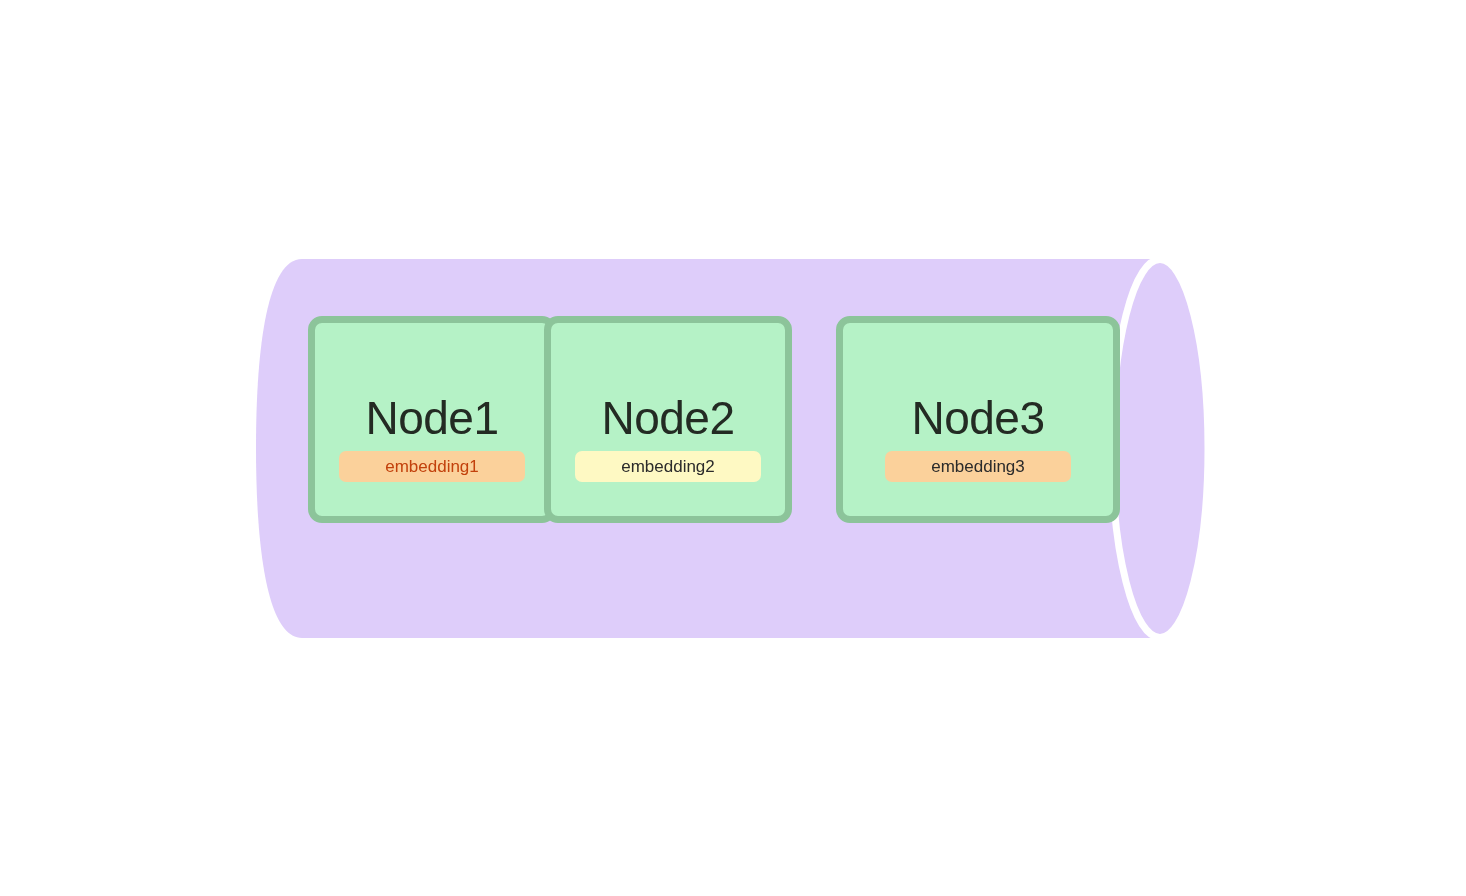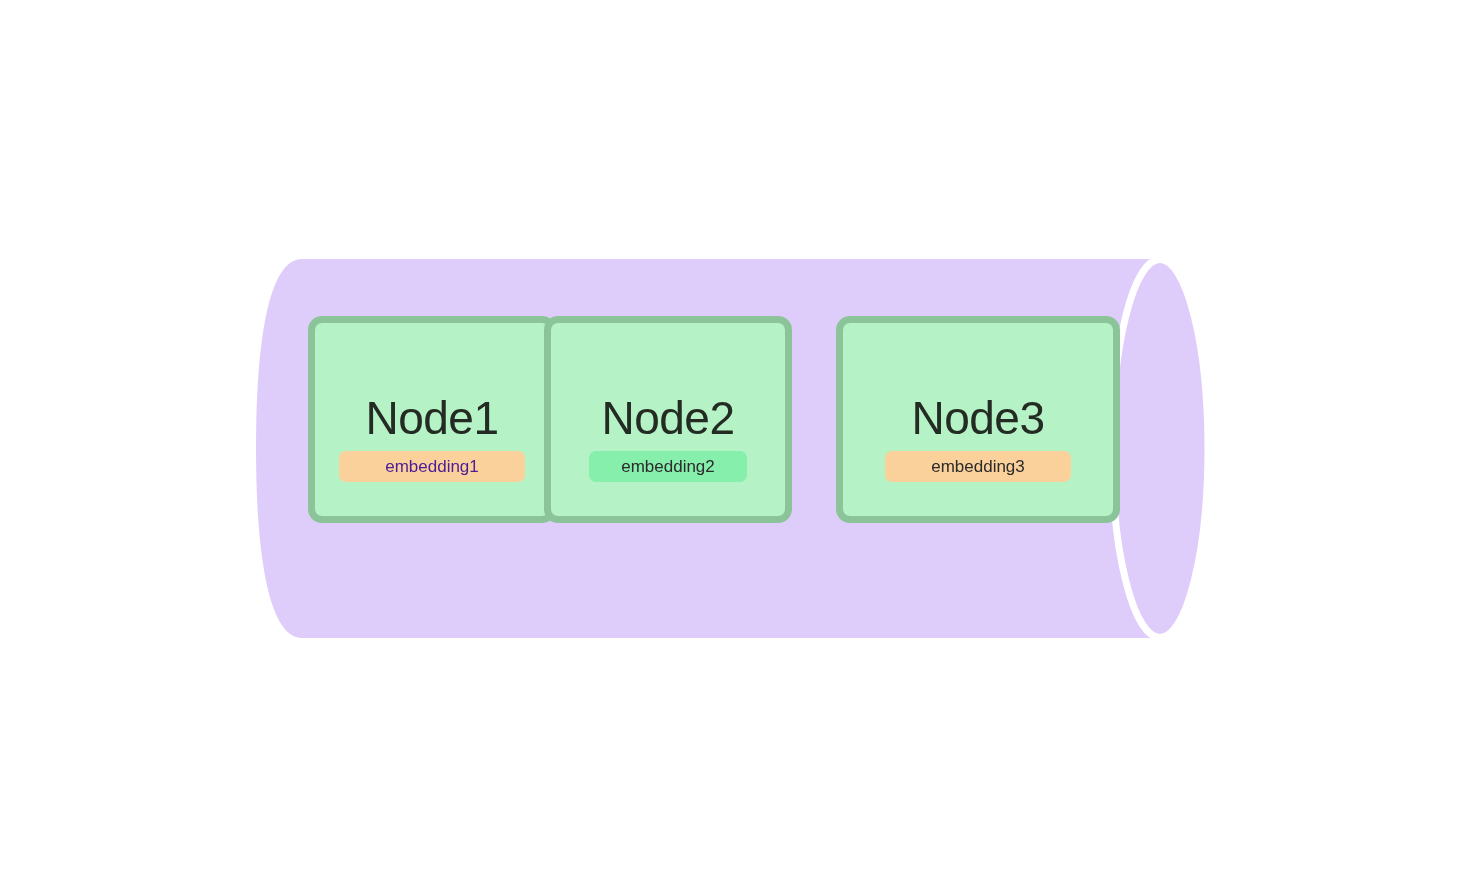--- a/index.html
+++ b/index.html
@@ -78,28 +78,28 @@
              C 256,344 268,259 302,259
              Z"></path>
 
     <ellipse id="cyl-cap" cx="1160" cy="448.5" rx="48" ry="189" fill="#decdfa" stroke="#ffffff" stroke-width="7"></ellipse>
   </svg>
 
   <div id="node-layer">
 
     <div class="node-card" id="card-node1" style="left:288px; top:316px; width:248px; height:207px; background:#b5f2c6; border-color:#8cc49a;margin-left:20px;">
       <div class="node-title" style="color:#232b23;">Node1</div>
-      <div class="embedding-pill" style="width:186px; height:31px; background:#fbd19b; color:#4c1d95;">
+      <div class="embedding-pill" style="width:186px; height:31px; background:#fbd19b; color:#c2410c;">
         <span>embedding1</span>
       </div>
     </div>
 
     <div class="node-card" id="card-node2" style="left:544px; top:316px; width:248px; height:207px; background:#b5f2c6; border-color:#8cc49a;">
       <div class="node-title" style="color:#232b23;">Node2</div>
-      <div class="embedding-pill" style="width:158px; height:31px; background:#86efac; color:#2b2b2b;">
+      <div class="embedding-pill" style="width:186px; height:31px; background:#fef9c3; color:#2b2b2b;">
         <span>embedding2</span>
       </div>
     </div>
 
     <div class="node-card" id="card-node3" style="left:836px; top:316px; width:284px; height:207px; background:#b5f2c6; border-color:#8cc49a;">
       <div class="node-title" style="color:#232b23;">Node3</div>
       <div class="embedding-pill" style="width:186px; height:31px; background:#fbd19b; color:#2b2b2b;">
         <span>embedding3</span>
       </div>
     </div>

